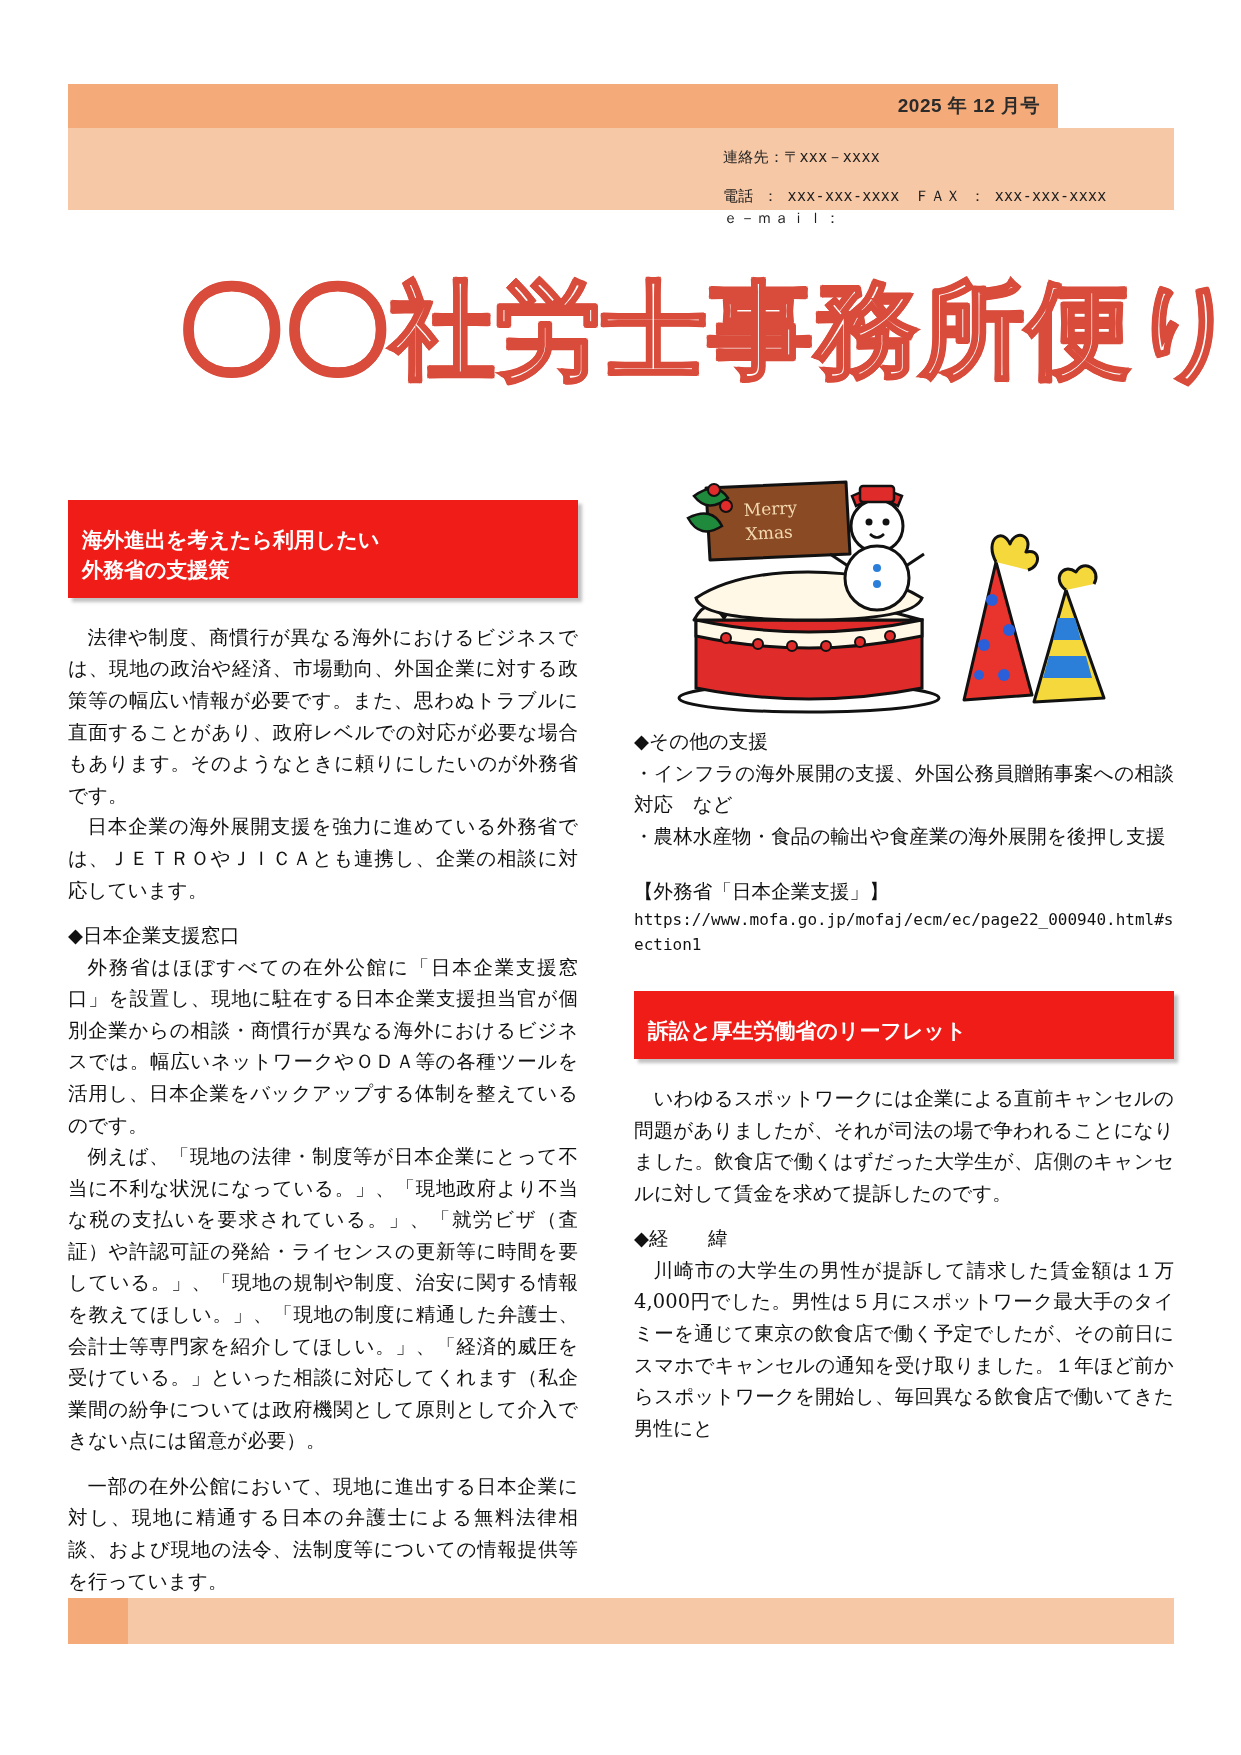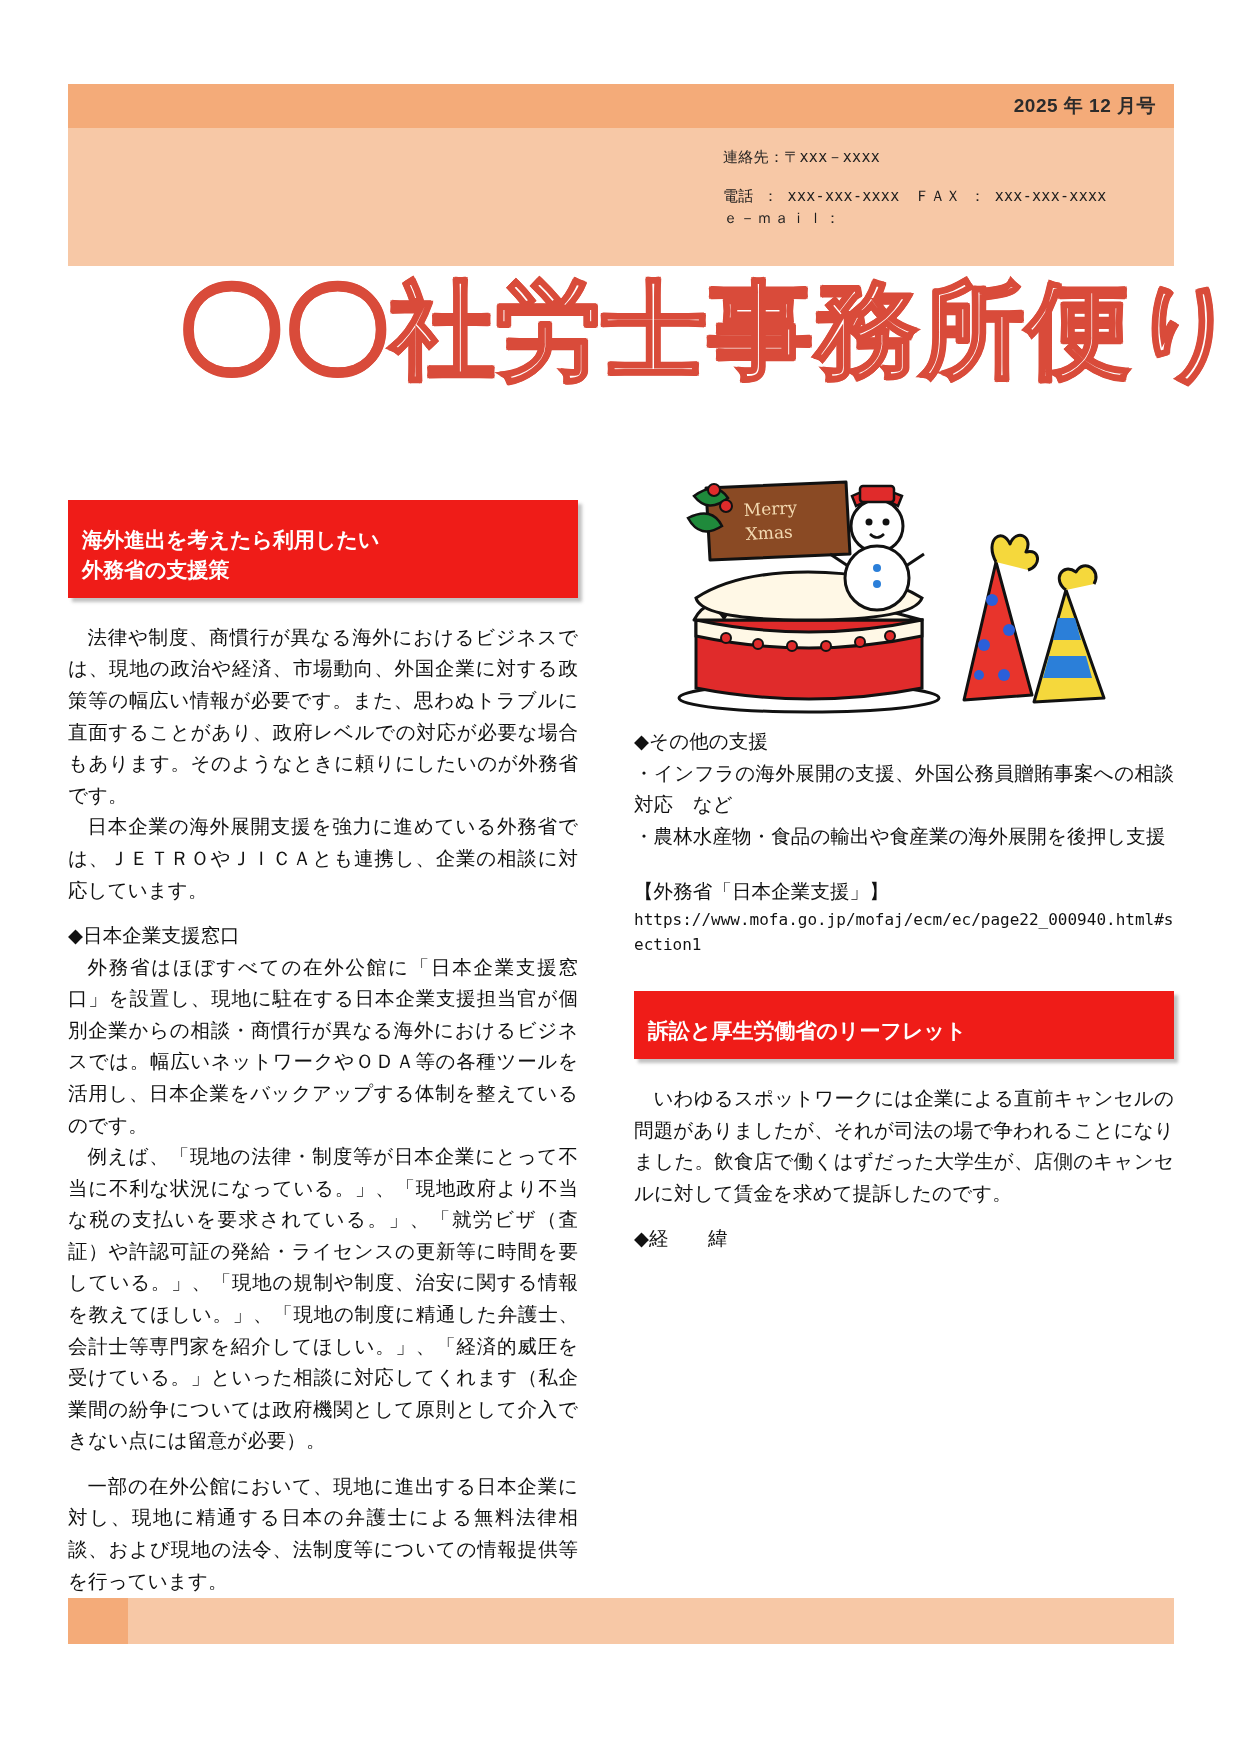--- a/index.html
+++ b/index.html
@@ -20,40 +20,40 @@
     left: 0; top: 0;
     width: 1241px;
     height: 1755px;
   }
 
   
   .header-top {
     position: absolute;
     left: 68px;
     top: 84px;
-    width: 1106px;
+    width: 990px;
     height: 44px;
     background: #f4ab79;
   }
   .header-date {
     position: absolute;
     right: 18px;
     top: 9px;
     font-family: "Liberation Sans", sans-serif;
     font-size: 19px;
     font-weight: bold;
     color: #2b2b2b;
     letter-spacing: 0.5px;
   }
   .header-body {
     position: absolute;
     left: 68px;
     top: 128px;
     width: 1106px;
-    height: 138px;
+    height: 82px;
     background: #f7c8a6;
   }
   .contact-line {
     position: absolute;
     font-family: "DejaVu Sans Mono", monospace;
     font-size: 15px;
     color: #1d1d1d;
     letter-spacing: 0.3px;
   }
   .contact-1 { left: 655px; top: 20px; }
@@ -291,19 +291,20 @@
     <div class="banner">
       <span>訴訟と厚生労働省のリーフレット</span>
     </div>
 
     <div class="gap-m"></div>
 
     <div class="body-text">
       <p>いわゆるスポットワークには企業による直前キャンセルの問題がありましたが、それが司法の場で争われることになりました。飲食店で働くはずだった大学生が、店側のキャンセルに対して賃金を求めて提訴したのです。</p>
       <div class="gap-s"></div>
       <p class="noindent subhead">◆経　　緯</p>
+      <p>川崎市の大学生の男性が提訴して請求した賃金額は１万4,000円でした。男性は５月にスポットワーク最大手のタイミーを通じて東京の飲食店で働く予定でしたが、その前日にスマホでキャンセルの通知を受け取りました。１年ほど前からスポットワークを開始し、毎回異なる飲食店で働いてきた男性にと</p>
     </div>
   </div>
 
   <div class="footer-left"></div>
   <div class="footer-right"></div>
 
 </div>
 
 </body></html>

